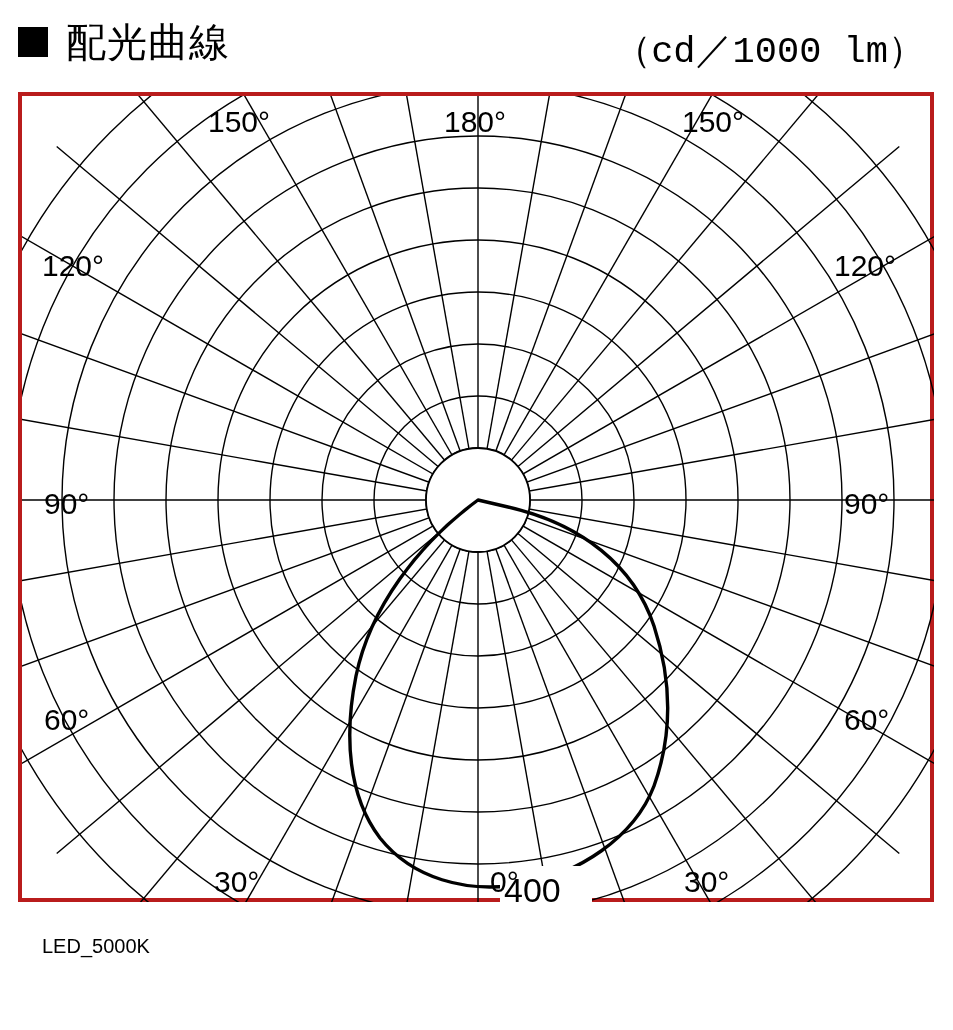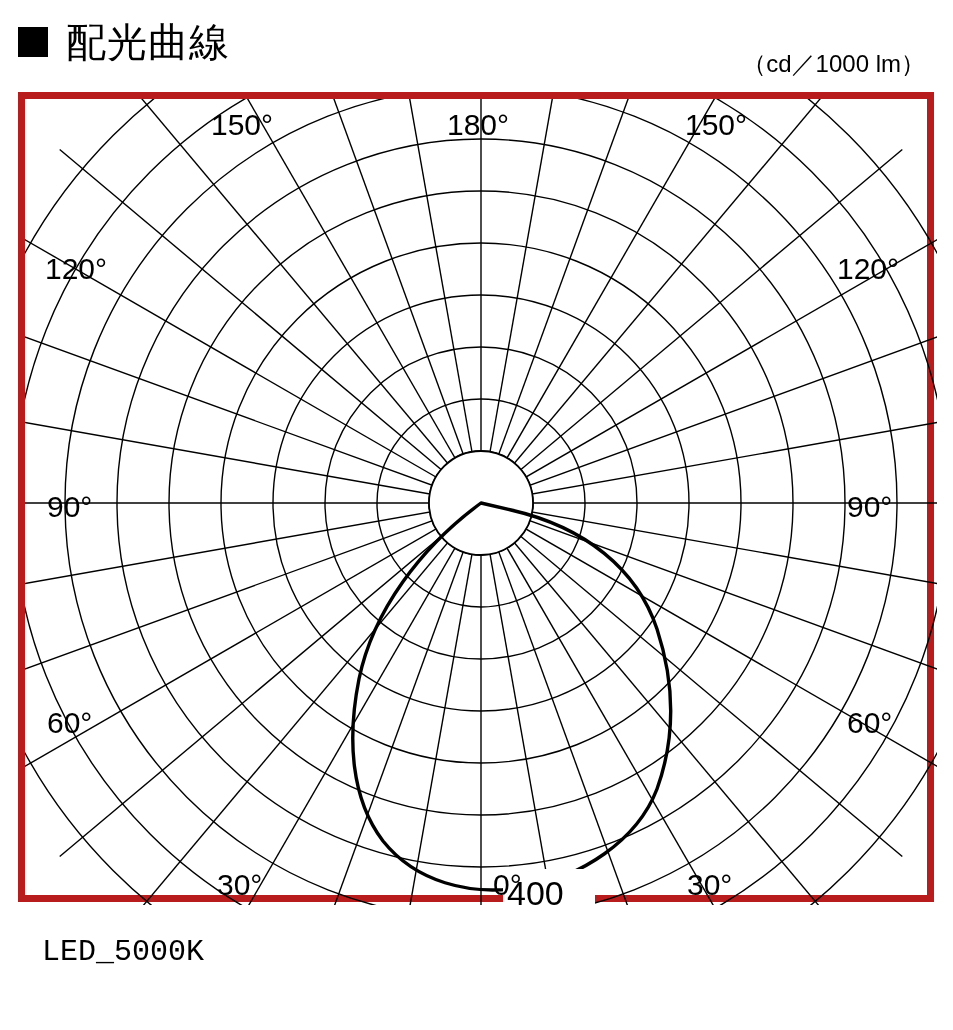--- a/index.html
+++ b/index.html
@@ -44,45 +44,45 @@
   }
   .title-text {
     font-size: 40px;
     line-height: 40px;
     letter-spacing: 1px;
     font-family: "DejaVu Sans", sans-serif;
   }
   .unit-text {
     position: absolute;
     right: 28px;
-    top: 48px;
-    font-size: 24px;
-    font-family: Liberation Sans, sans-serif;
+    top: 25px;
+    font-size: 37px;
+    font-family: Liberation Mono, monospace;
     letter-spacing: 0px;
   }
   
   .chart-frame {
     position: absolute;
     left: 18px;
     top: 92px;
     width: 916px;
     height: 810px;
-    border: 7px solid #b91c1c;
+    border: 4px solid #b91c1c;
     box-sizing: border-box;
     background: #fff;
   }
   .chart-frame svg {
     display: block;
   }
   .footer-label {
     position: absolute;
     left: 42px;
     top: 935px;
-    font-size: 30px;
-    font-family: Liberation Mono, monospace;
+    font-size: 20px;
+    font-family: Liberation Sans, sans-serif;
     text-align: right;
   }
   text {
     font-family: "Liberation Sans", sans-serif;
     fill: #000;
   }
 </style>
 </head>
 <body>
 

